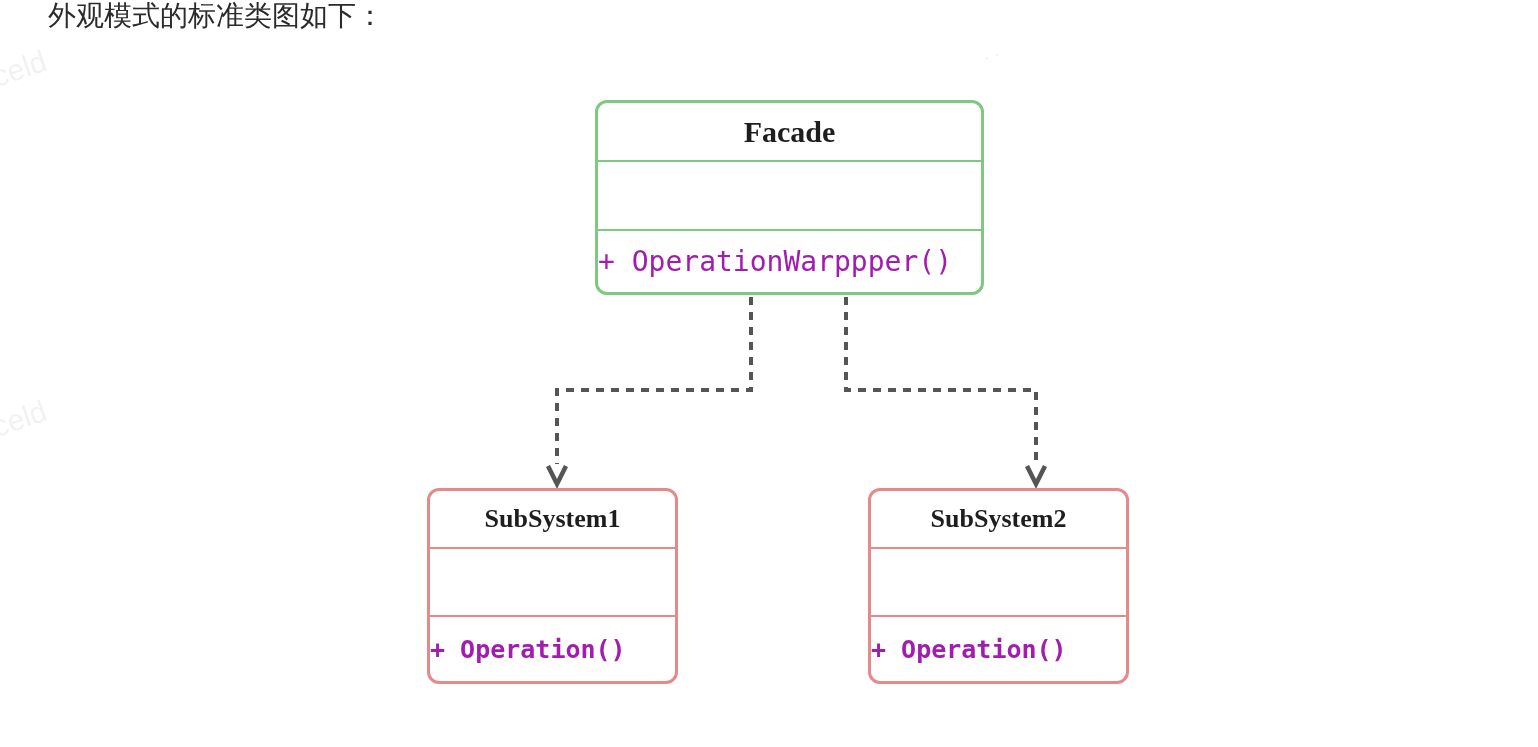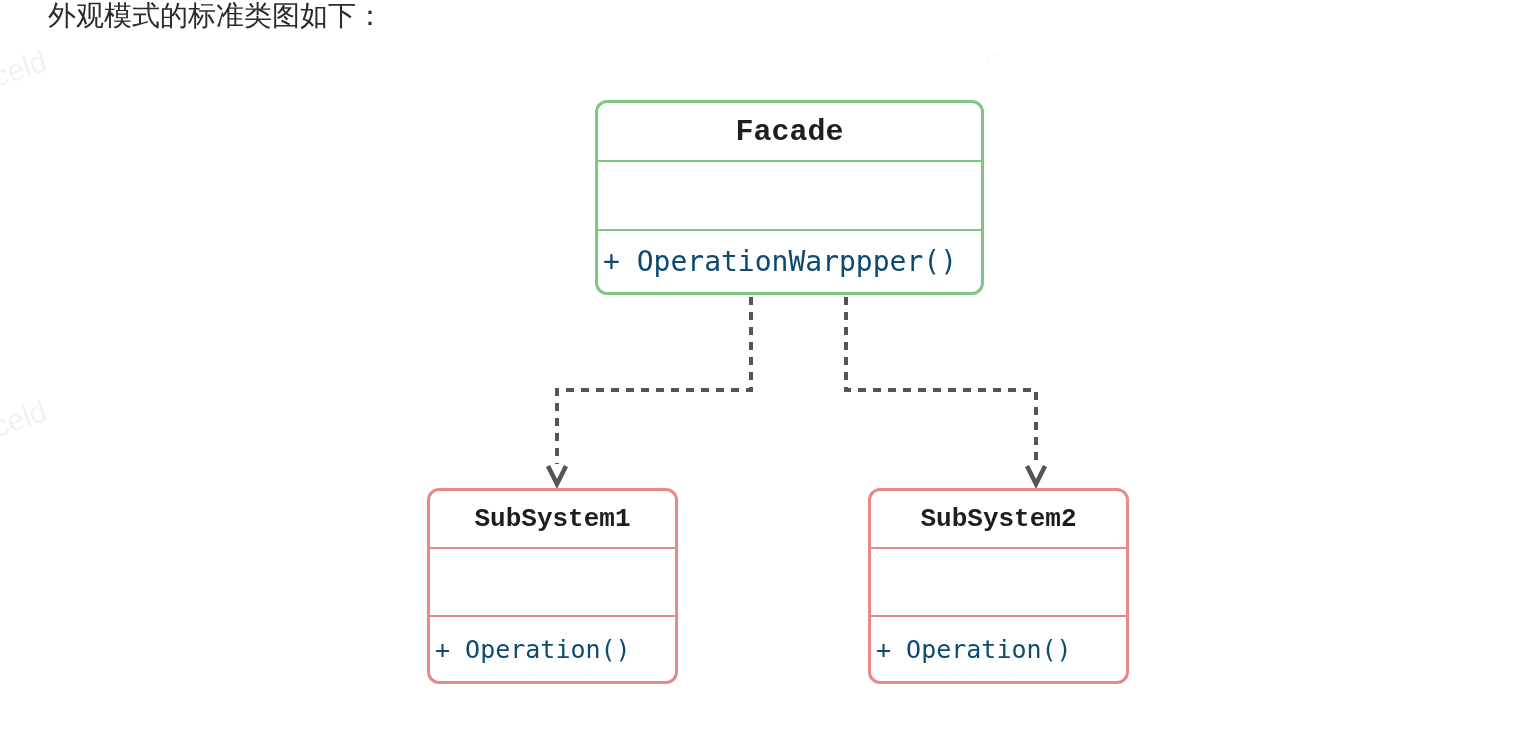--- a/index.html
+++ b/index.html
@@ -49,51 +49,50 @@
     border-radius: 12px;
     border: 3px solid #888888;
   }
   .uml-class.green { border-color: #7fc783; }
   .uml-class.red   { border-color: #e58a8a; }
 
   .uml-header {
     display: flex;
     align-items: center;
     justify-content: center;
-    font-family: Liberation Mono, monospace;
+    font-family: Liberation Serif, serif;
     font-weight: 700;
     color: #1e1e1e;
   }
   .uml-divider { height: 2px; width: 100%; flex: none; }
   .green .uml-divider { background: #7fc783; }
   .red   .uml-divider { background: #e58a8a; }
 
   .uml-attrs { flex: none; }
 
   .uml-methods {
     display: flex;
     align-items: center;
-    padding-left: 5px;
     font-family: "DejaVu Sans Mono", monospace;
-    color: #0c4a6e;
+    color: #a21caf;
     white-space: nowrap;
   }
 
   
   #class-facade { left: 595px; top: 100px; width: 389px; height: 195px; }
   #class-facade .uml-header  { height: 57px; font-size: 30px; }
   #class-facade .uml-attrs   { height: 67px; }
   #class-facade .uml-methods { height: 61px; font-size: 28px; }
 
   
   #class-subsystem1 { left: 427px; top: 488px; width: 251px; height: 196px; }
   #class-subsystem2 { left: 868px; top: 488px; width: 261px; height: 196px; }
   .subsystem .uml-header  { height: 56px; font-size: 26px; }
   .subsystem .uml-attrs   { height: 66px; }
-  .subsystem .uml-methods { height: 64px; font-size: 25px; }
+  .subsystem .uml-methods { height: 64px; font-size: 25px; font-weight: bold; }
 
   
   .arrows {
     position: absolute;
     left: 0; top: 0;
     width: 1538px;
     height: 747px;
     pointer-events: none;
   }
   .arrows .dash {

